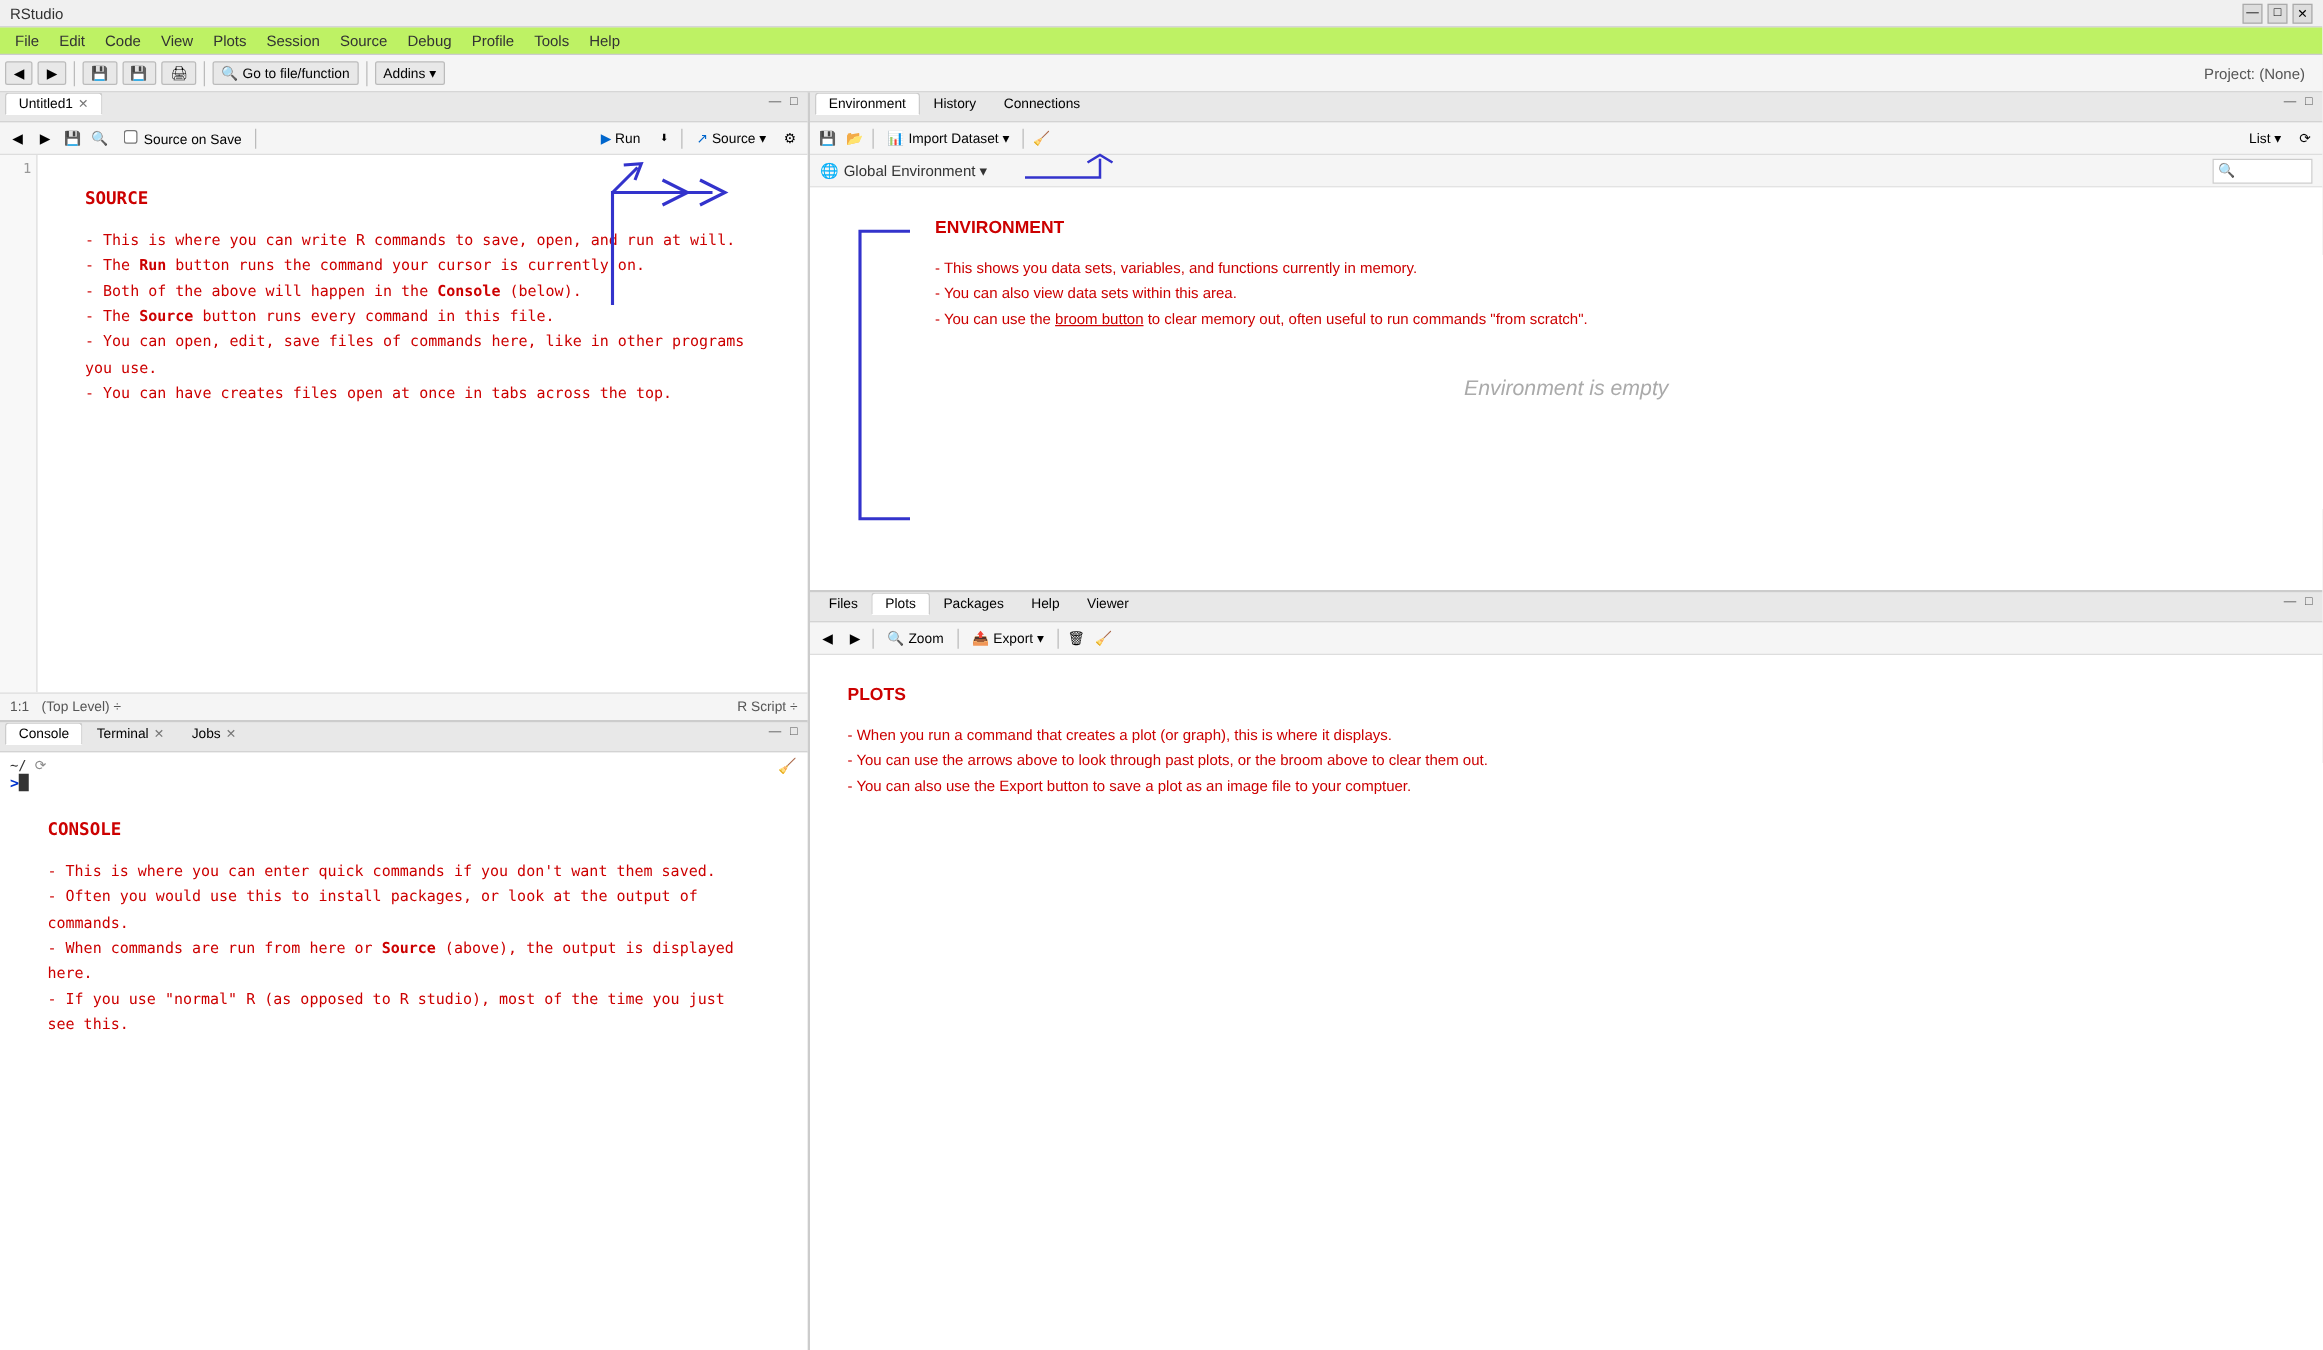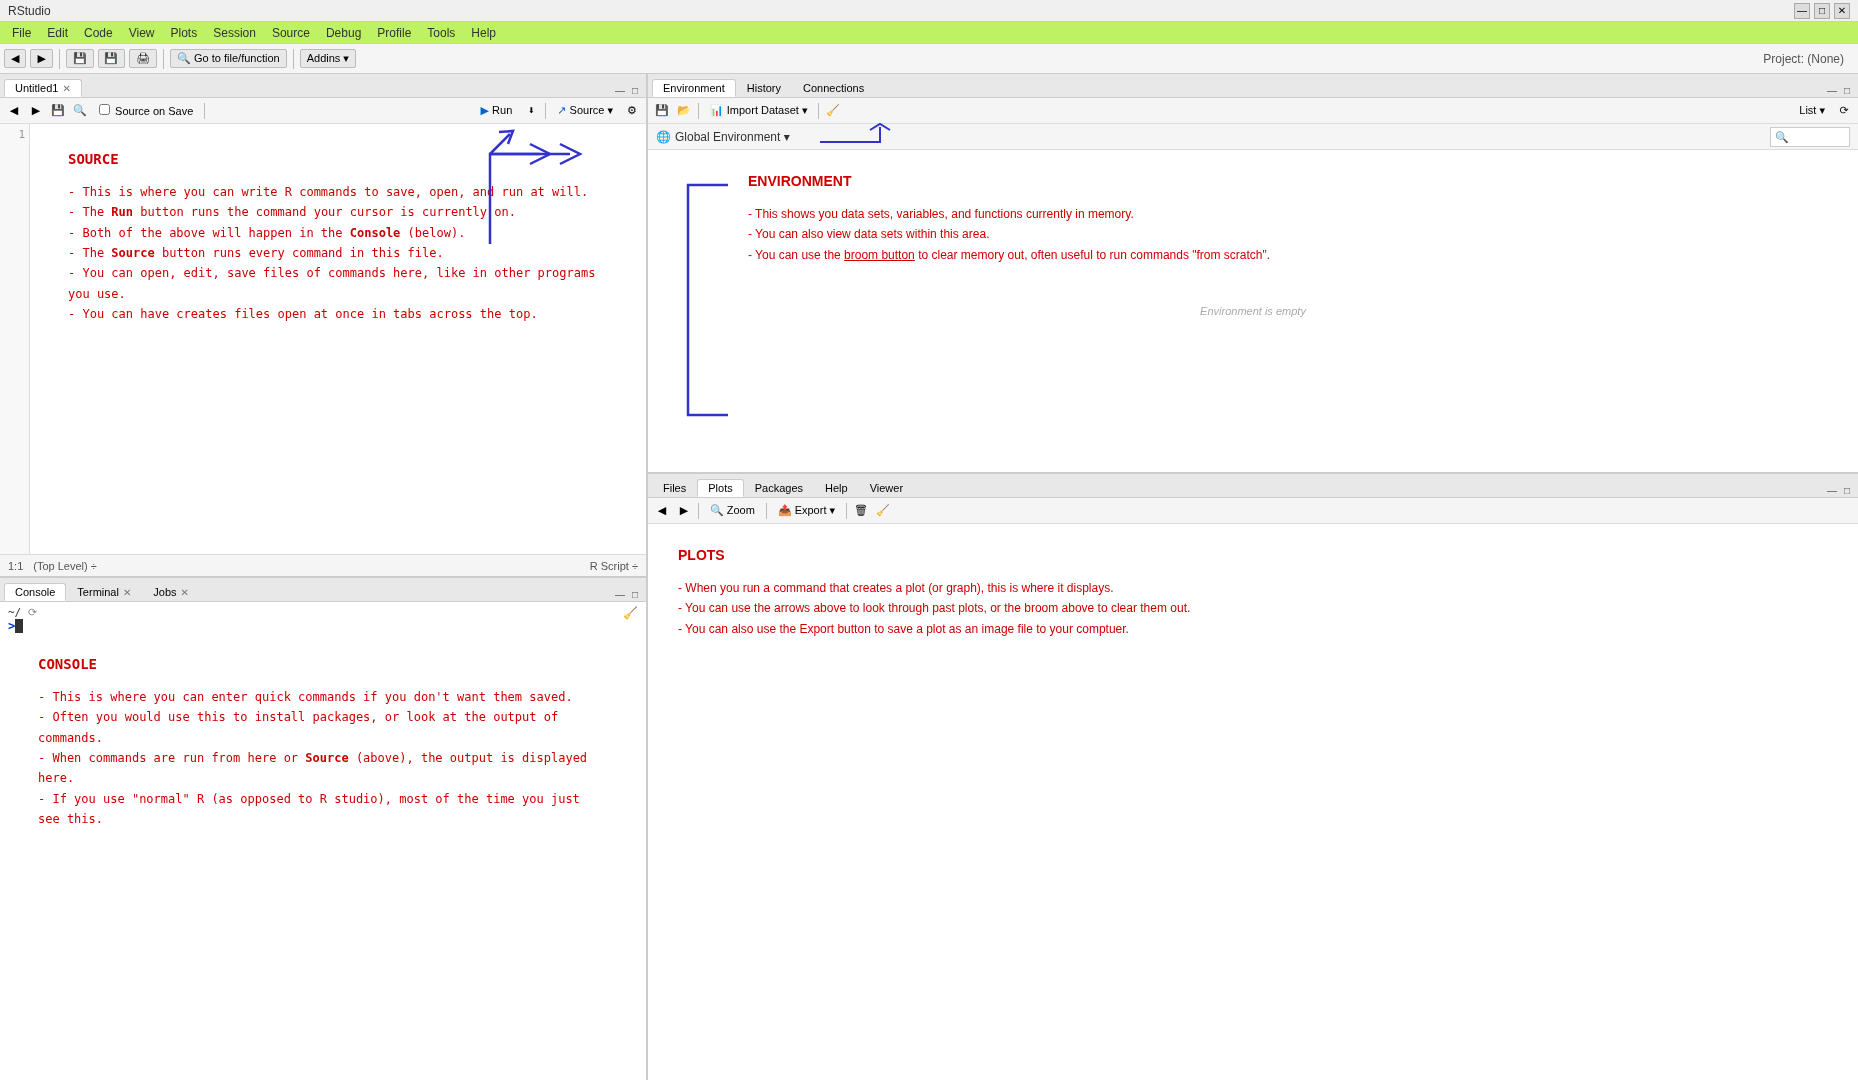--- a/index.html
+++ b/index.html
@@ -89,21 +89,21 @@
       display: flex;
       flex-direction: column;
       border-bottom: 2px solid #ccc;
     }
 
     
     .tab-bar {
       background: #e8e8e8;
       height: 24px;
       display: flex;
-      align-items: flex-end;
+      align-items: flex-start;
       border-bottom: 1px solid #ccc;
       padding: 0 4px;
     }
     .tab {
       padding: 2px 10px;
       font-size: 11px;
       cursor: pointer;
       display: flex; align-items: center; gap: 4px;
       border: 1px solid transparent;
     }
@@ -254,21 +254,21 @@
       background: white;
       position: relative;
       overflow: hidden;
     }
     .env-empty {
       position: absolute;
       top: 50%;
       left: 50%;
       transform: translate(-50%, -50%);
       color: #aaa;
-      font-size: 11px;
+      font-size: 17px;
       font-style: italic;
     }
     .env-info {
       padding: 20px 30px;
       font-size: 12px;
       color: #cc0000;
       line-height: 1.7;
     }
     .env-info h2 {
       color: #cc0000;

